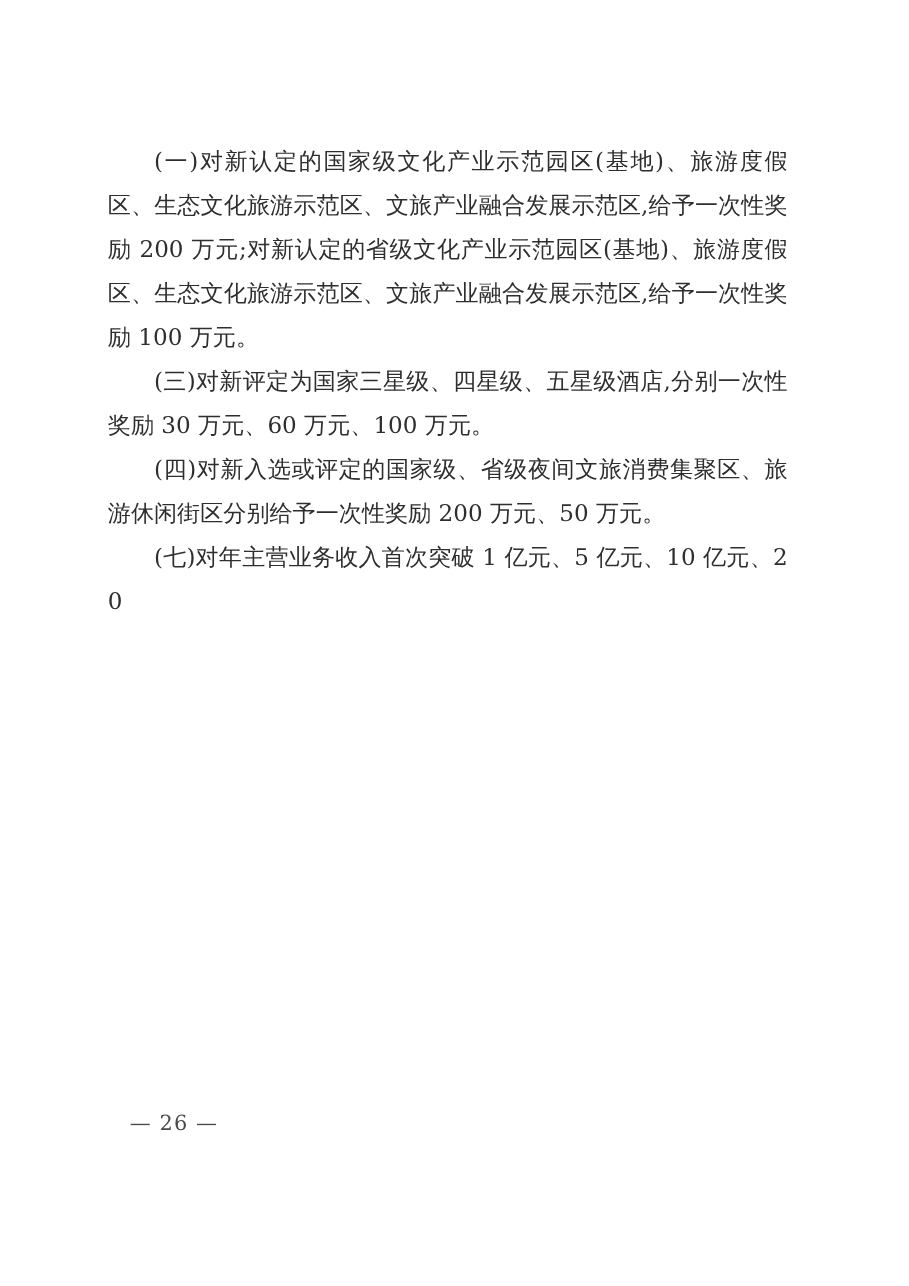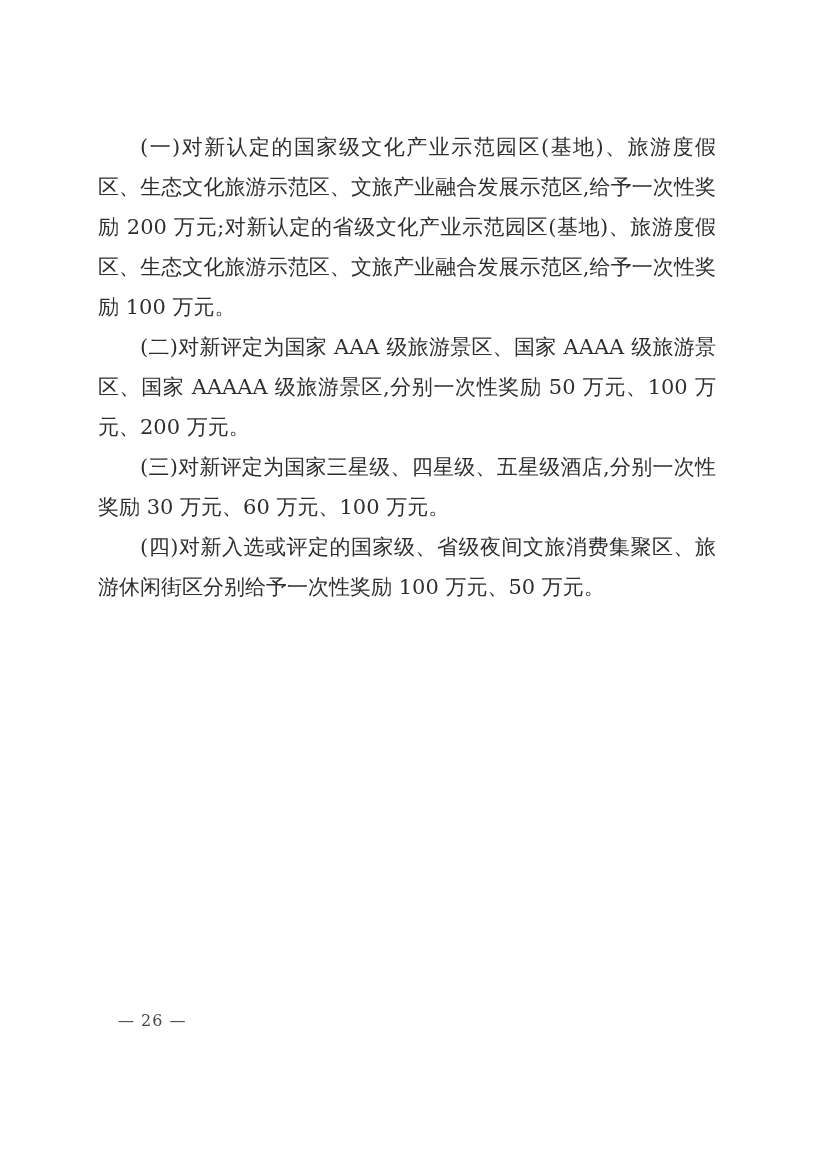--- a/index.html
+++ b/index.html
@@ -33,31 +33,31 @@
     line-height: 40px;
     text-align: justify;
     text-justify: inter-character;
     text-indent: 2em;
     word-break: break-all;
   }
   .page-footer {
     position: absolute;
     left: 118px;
     top: 1008px;
-    font-size: 16px;
+    font-size: 19px;
     line-height: 26px;
     color: var(--footer-text, #4a4a4a);
     letter-spacing: 1px;
     white-space: nowrap;
   }
 </style>
 </head>
 <body>
 
 <div class="page">
   <div class="doc-body">
     <p class="clause">(一)对新认定的国家级文化产业示范园区(基地)、旅游度假区、生态文化旅游示范区、文旅产业融合发展示范区,给予一次性奖励 200 万元;对新认定的省级文化产业示范园区(基地)、旅游度假区、生态文化旅游示范区、文旅产业融合发展示范区,给予一次性奖励 100 万元。</p>
-    <p class="clause">(二)对新评定为国家 AAA 级旅游景区、国家 AAAA 级旅游景区、国家 AAAAA 级旅游景区,分别一次性奖励 50 万元、100 万元、200 万元。</p>
     <p class="clause">(三)对新评定为国家三星级、四星级、五星级酒店,分别一次性奖励 30 万元、60 万元、100 万元。</p>
-    <p class="clause">(四)对新入选或评定的国家级、省级夜间文旅消费集聚区、旅游休闲街区分别给予一次性奖励 100 万元、50 万元。</p>
+    <p class="clause">(四)对新入选或评定的国家级、省级夜间文旅消费集聚区、旅游休闲街区分别给予一次性奖励 200 万元、50 万元。</p>
+    <p class="clause">(七)对年主营业务收入首次突破 1 亿元、5 亿元、10 亿元、20</p>
   </div>
   <div class="page-footer">— 26 —</div>
 </div>
 
 </body></html>

